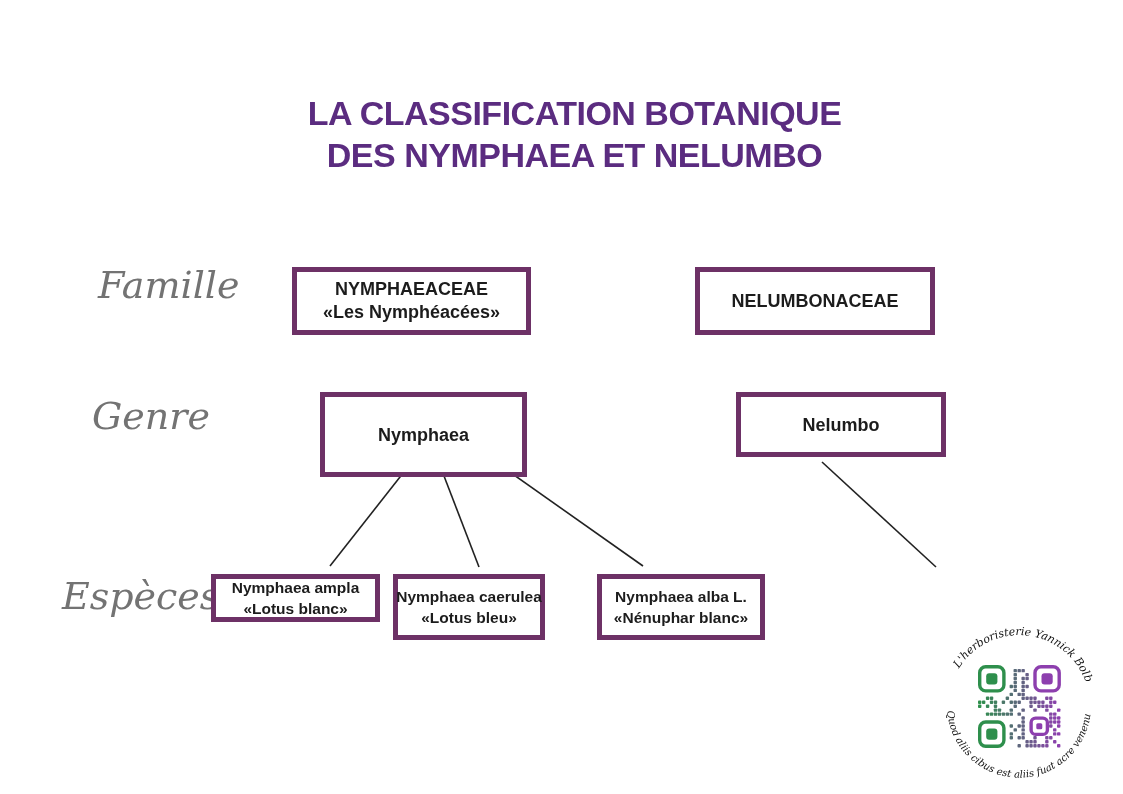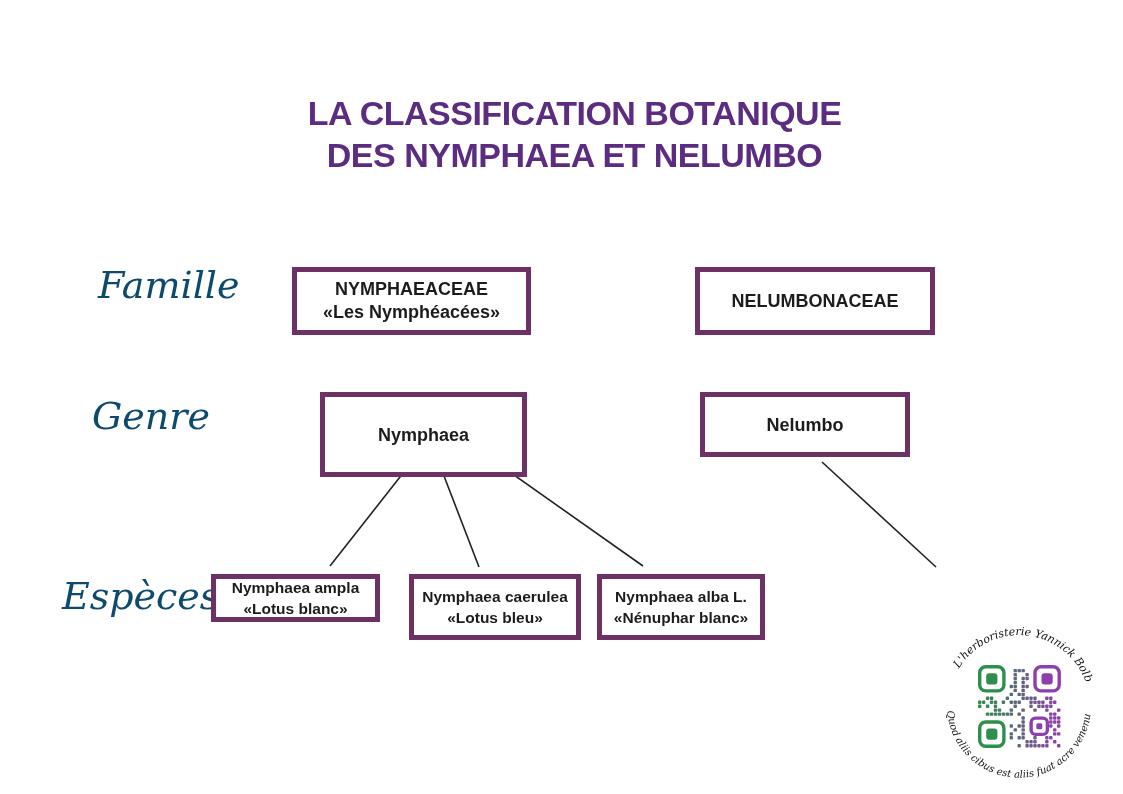--- a/index.html
+++ b/index.html
@@ -8,43 +8,43 @@
     font-family:"Liberation Sans",sans-serif;
   }
   
   .title{
     position:absolute;left:0;top:92px;width:1123px;text-align:center;
     transform:translateX(13px);
     color:#5b2c80;font-weight:700;font-size:34px;line-height:42px;letter-spacing:-0.5px;
   }
   
   .rowlabel{
-    position:absolute;color:#0c4a6e;font-family:"DejaVu Serif",serif;
+    position:absolute;color:#737373;font-family:"DejaVu Serif",serif;
     font-style:italic;font-size:38px;line-height:1.1;white-space:nowrap;
   }
   #lbl-famille{left:98px;top:265px;}
   #lbl-genre{left:92px;top:396px;}
   #lbl-especes{left:62px;top:576px;}
   
   .node{
     position:absolute;box-sizing:border-box;background:#ffffff;
     border:5px solid #6d3166;
     display:flex;flex-direction:column;align-items:center;justify-content:center;
     text-align:center;color:#1c1c1c;font-weight:700;
   }
   .node .l1,.node .l2{white-space:nowrap;text-align:right;}
   .family .l1,.family .l2{font-size:18px;line-height:23px;}
   .genus .l1{font-size:18px;line-height:22px;}
   .species .l1,.species .l2{font-size:15.5px;line-height:21px;}
   #family-1{left:292px;top:267px;width:239px;height:68px;}
   #family-2{left:695px;top:267px;width:240px;height:68px;}
   #genus-1{left:320px;top:392px;width:207px;height:85px;}
-  #genus-2{left:700px;top:392px;width:210px;height:65px;}
+  #genus-2{left:736px;top:392px;width:210px;height:65px;}
   #species-1{left:211px;top:574px;width:169px;height:48px;}
-  #species-2{left:393px;top:574px;width:172px;height:66px;margin-left:16px;}
+  #species-2{left:393px;top:574px;width:152px;height:66px;}
   #species-3{left:577px;top:574px;width:168px;height:66px;margin-left:20px;}
   #species-4{left:833px;top:575px;width:214px;height:64px;}
   
   #connectors{position:absolute;left:0;top:0;width:1123px;height:794px;pointer-events:none;}
   
   #emblem{position:absolute;left:935px;top:622px;width:170px;height:170px;}
   .arc-text{
     font-family:"DejaVu Serif",serif;font-style:italic;fill:#111111;
   }
 </style>

